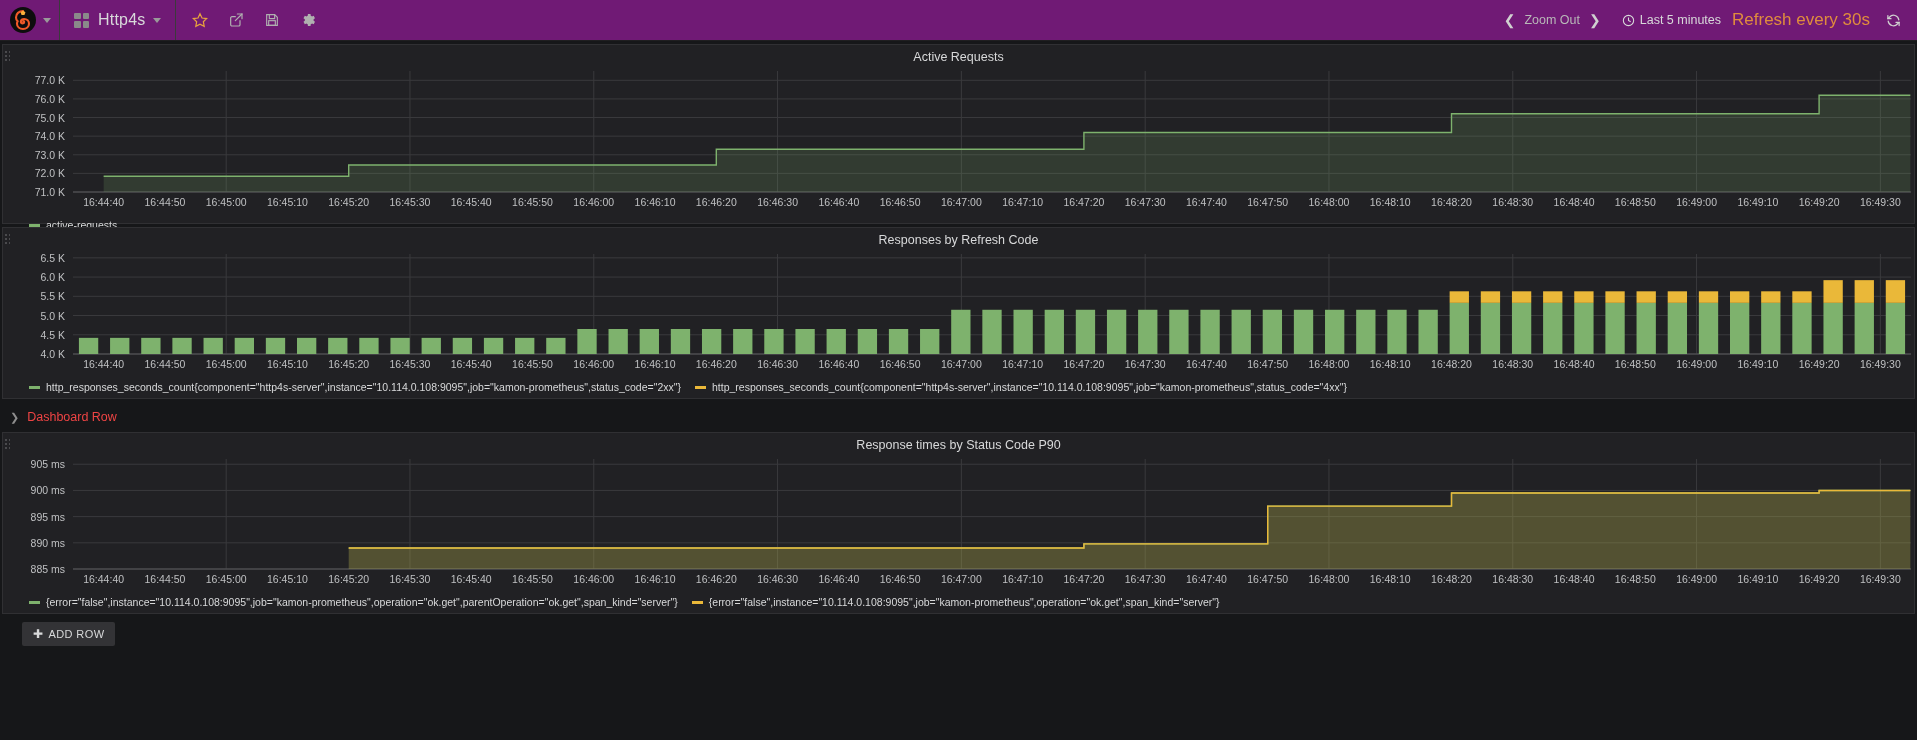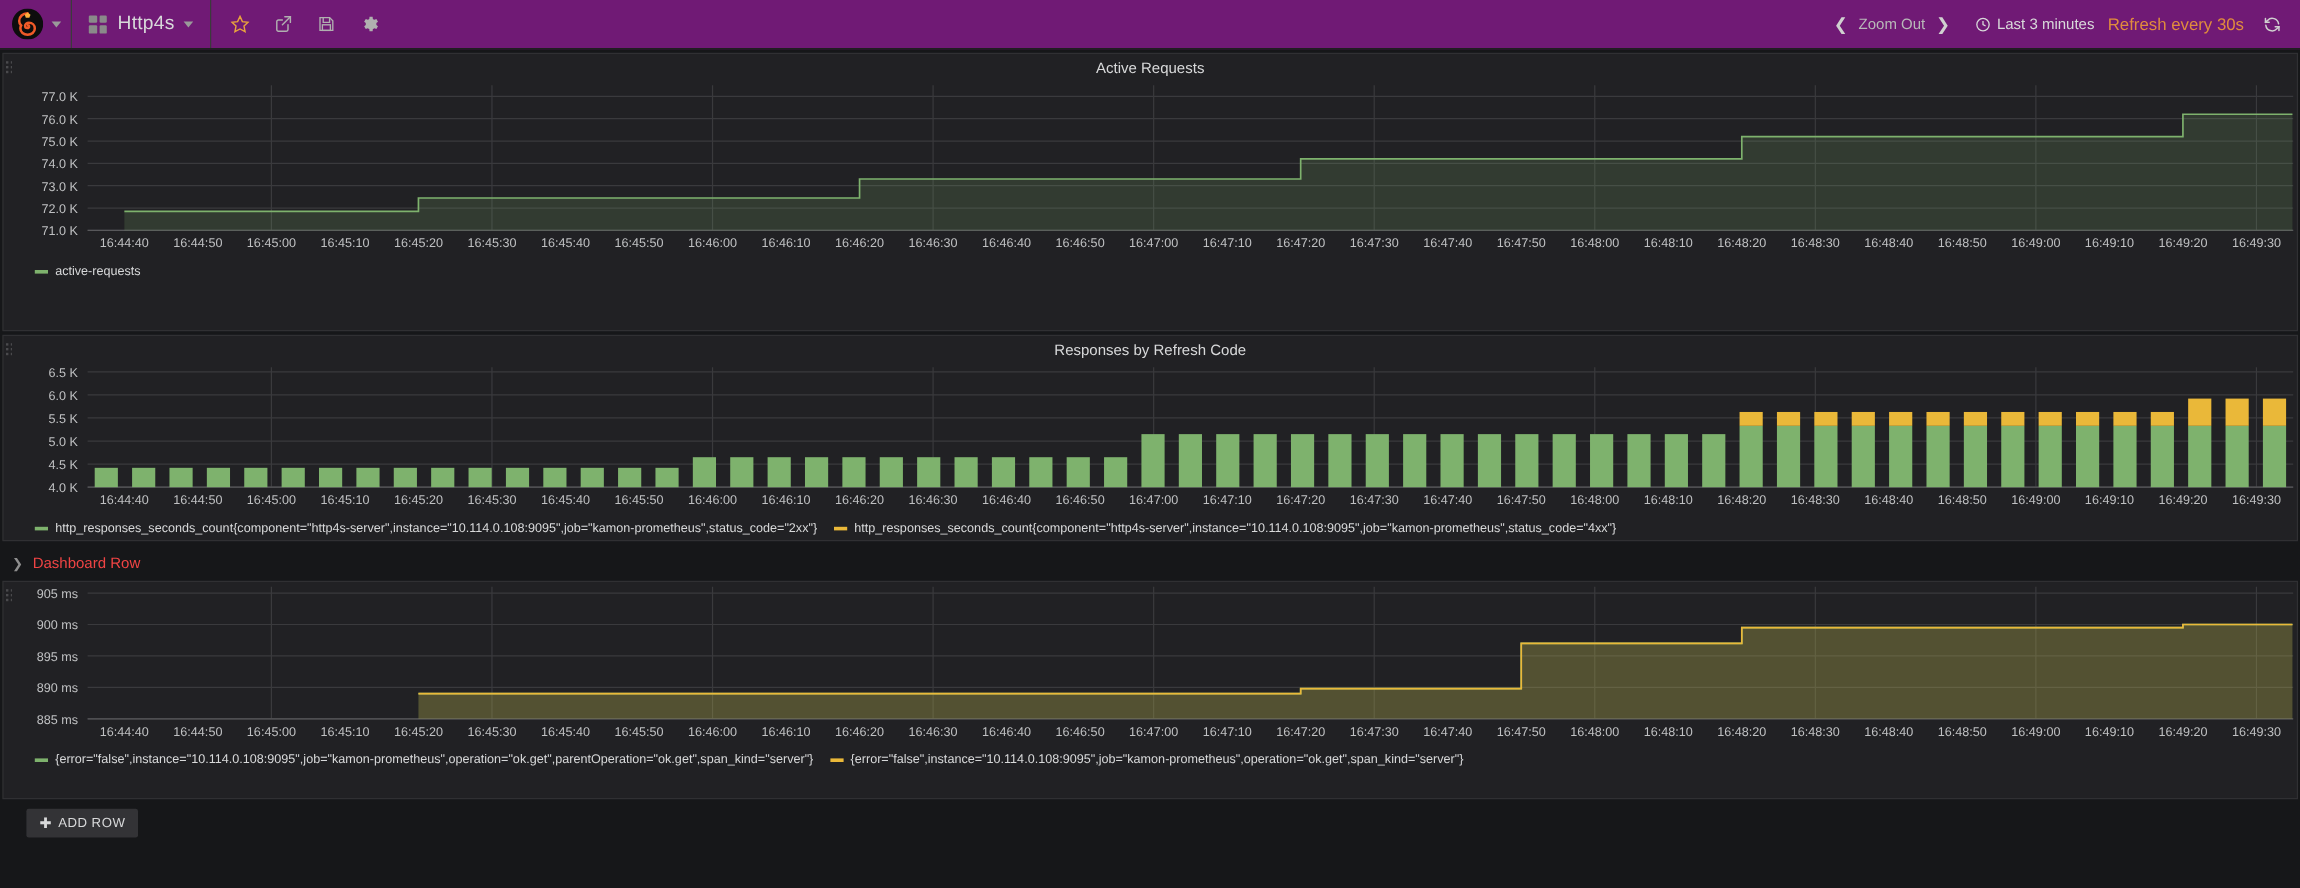--- a/index.html
+++ b/index.html
@@ -56,21 +56,21 @@
     position: absolute; right: 8px; top: 0; height: 100%;
     display: flex; align-items: center; color: #b0b0b0; font-size: 12.5px;
   }
   .nav-right .chev { color: #d0d0d0; font-size: 14px; padding: 0 9px; cursor: pointer; }
   .zoom-out-label { cursor: pointer; color: #b8b8b8; font-size: 12.5px; }
   .time-picker {
     display: flex; align-items: center; margin-left: 12px;
     color: #d8d9da; font-size: 12.5px; cursor: pointer;
   }
   .clock-ico { margin-right: 5px; display: block; }
-  .refresh-label { color: #e08c3d; font-size: 14px; margin-left: 11px; cursor: pointer; }
+  .refresh-label { color: #e08c3d; font-size: 17px; margin-left: 11px; cursor: pointer; }
   .refresh-ico { margin-left: 16px; margin-right: 8px; cursor: pointer; display: block; }
 
   
   .panel {
     background: #212124;
     border: 1px solid #303033;
     margin: 3px 2px 0 2px;
     position: relative;
   }
   .panel-grip {
@@ -173,35 +173,35 @@
   <div class="nav-right">
     <span class="chev">❮</span>
     <span class="zoom-out-label">Zoom Out</span>
     <span class="chev">❯</span>
 
     <span class="time-picker">
       <svg class="clock-ico" width="13" height="13" viewBox="0 0 24 24" fill="none" stroke="#d8d9da" stroke-width="2">
         <circle cx="12" cy="12" r="9.5"></circle>
           <path d="M12 6.5V12l4 2.2"></path>
       </svg>
-      <span>Last 3 minutes</span>
+      <span>Last 5 minutes</span>
     </span>
 
     <span class="refresh-label">Refresh every 30s</span>
 
     <svg class="refresh-ico" width="15" height="15" viewBox="0 0 24 24" fill="none" stroke="#d0d0d0" stroke-width="2" stroke-linecap="round">
       <path d="M20.5 11a8.5 8.5 0 0 0-14.7-4.6L3 9"></path>
         <path d="M3 4v5h5"></path>
       <path d="M3.5 13a8.5 8.5 0 0 0 14.7 4.6L21 15"></path>
         <path d="M21 20v-5h-5"></path>
     </svg>
   </div>
 </div>
 
-<div class="panel" style="height:232px;">
+<div class="panel" style="height:180px;">
   <span class="panel-grip">
     <i></i>
       <i></i>
       <i></i>
       <i></i>
       <i></i>
       <i></i>
   </span>
   <div class="panel-title">Active Requests</div>
   <div class="plot-wrap">
@@ -433,20 +433,21 @@
 
 <div class="panel" style="height:182px;">
   <span class="panel-grip">
     <i></i>
       <i></i>
       <i></i>
       <i></i>
       <i></i>
       <i></i>
   </span>
+  <div class="panel-title">Response times by Status Code P90</div>
   <div class="plot-wrap">
     <svg id="chart2" width="1913" height="134">
         <line x1="70" y1="114" x2="1908" y2="114" class="grid-line"></line>
         <text x="62" y="118" text-anchor="end" class="axis-text">885 ms</text>
         <line x1="70" y1="87.80952380952381" x2="1908" y2="87.80952380952381" class="grid-line"></line>
         <text x="62" y="91.80952380952381" text-anchor="end" class="axis-text">890 ms</text>
         <line x1="70" y1="61.61904761904762" x2="1908" y2="61.61904761904762" class="grid-line"></line>
         <text x="62" y="65.61904761904762" text-anchor="end" class="axis-text">895 ms</text>
         <line x1="70" y1="35.42857142857143" x2="1908" y2="35.42857142857143" class="grid-line"></line>
         <text x="62" y="39.42857142857143" text-anchor="end" class="axis-text">900 ms</text>

